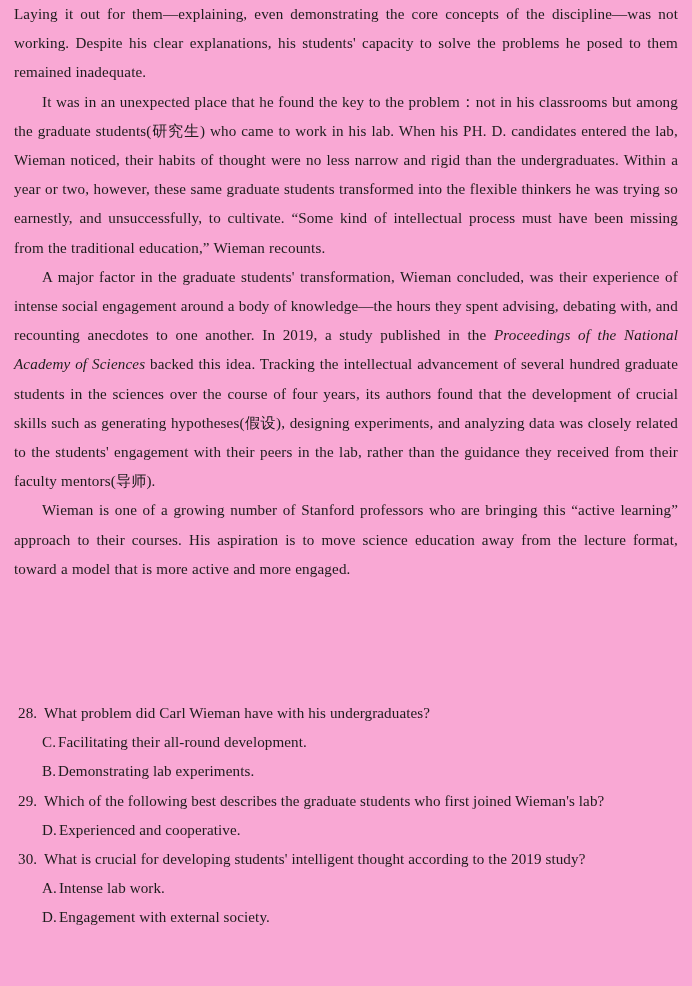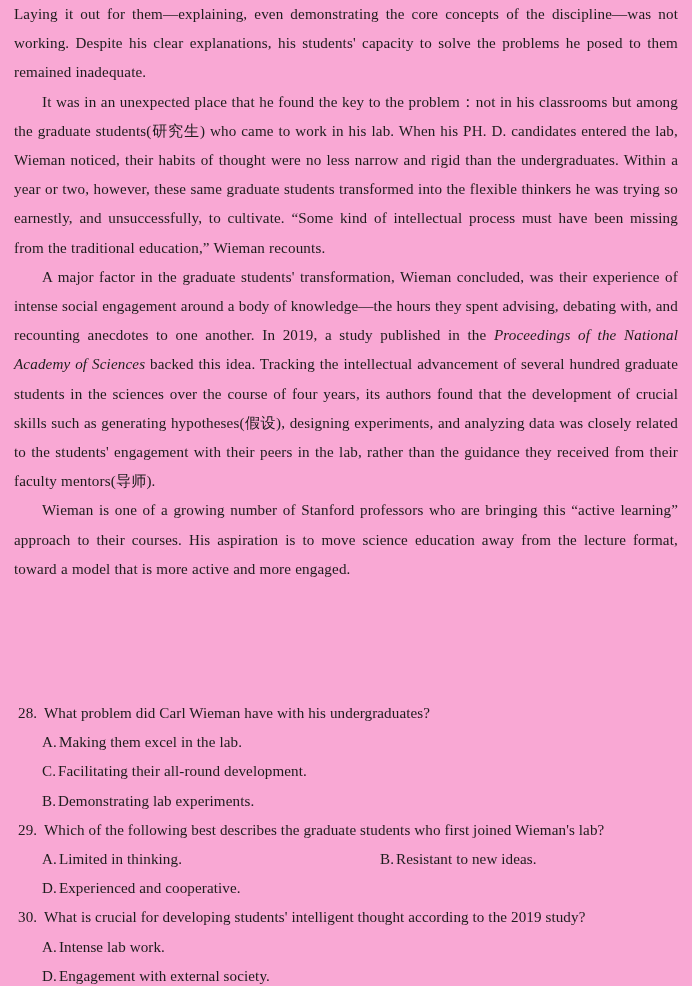--- a/index.html
+++ b/index.html
@@ -118,40 +118,33 @@
   </div>
 
   <div class="questions">
 
     <div class="q-block">
       <p class="q-stem">
         <span class="q-num">28.</span><span>What problem did Carl Wieman have with his undergraduates?</span>
       </p>
       <div class="opt-list">
         <div class="opt-row single">
-          <div class="opt"><span class="opt-label">A.</span><span>Making them excel in the lab.</span></div>
-        </div>
-        <div class="opt-row single">
           <div class="opt"><span class="opt-label">C.</span><span>Facilitating their all-round development.</span></div>
         </div>
         <div class="opt-row single">
           <div class="opt"><span class="opt-label">B.</span><span>Demonstrating lab experiments.</span></div>
         </div>
       </div>
     </div>
 
     <div class="q-block">
       <p class="q-stem">
         <span class="q-num">29.</span><span>Which of the following best describes the graduate students who first joined Wieman's lab?</span>
       </p>
       <div class="opt-list">
-        <div class="opt-row double">
-          <div class="opt"><span class="opt-label">A.</span><span>Limited in thinking.</span></div>
-          <div class="opt"><span class="opt-label">B.</span><span>Resistant to new ideas.</span></div>
-        </div>
         <div class="opt-row double">
           <div class="opt"><span class="opt-label">D.</span><span>Experienced and cooperative.</span></div>
         </div>
       </div>
     </div>
 
     <div class="q-block">
       <p class="q-stem">
         <span class="q-num">30.</span><span>What is crucial for developing students' intelligent thought according to the 2019 study?</span>
       </p>

